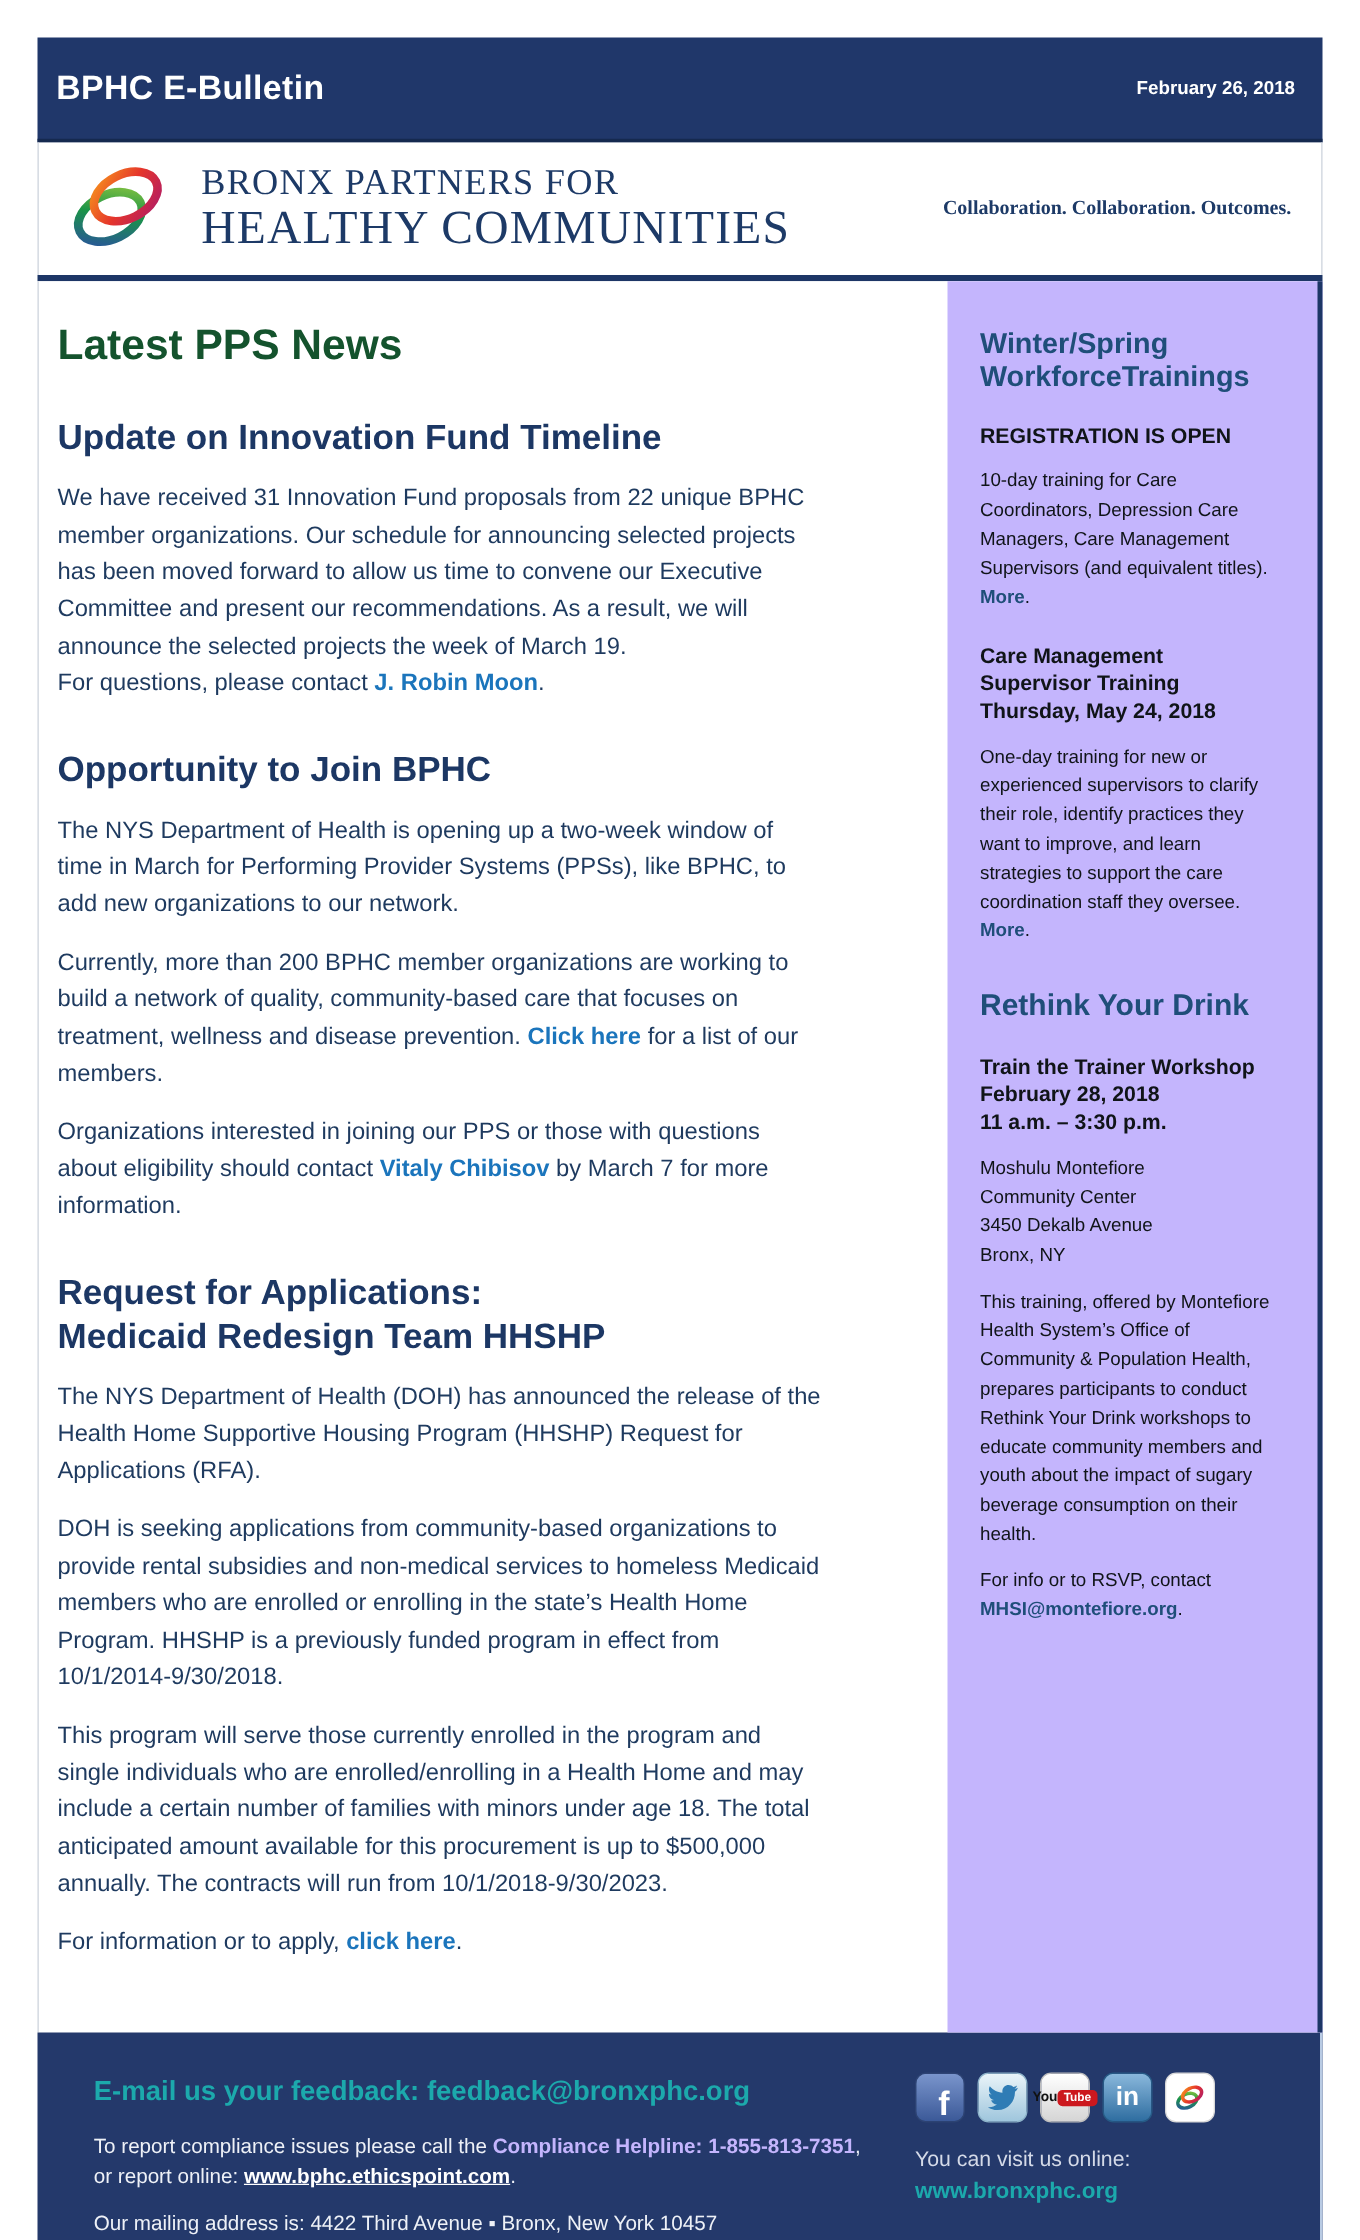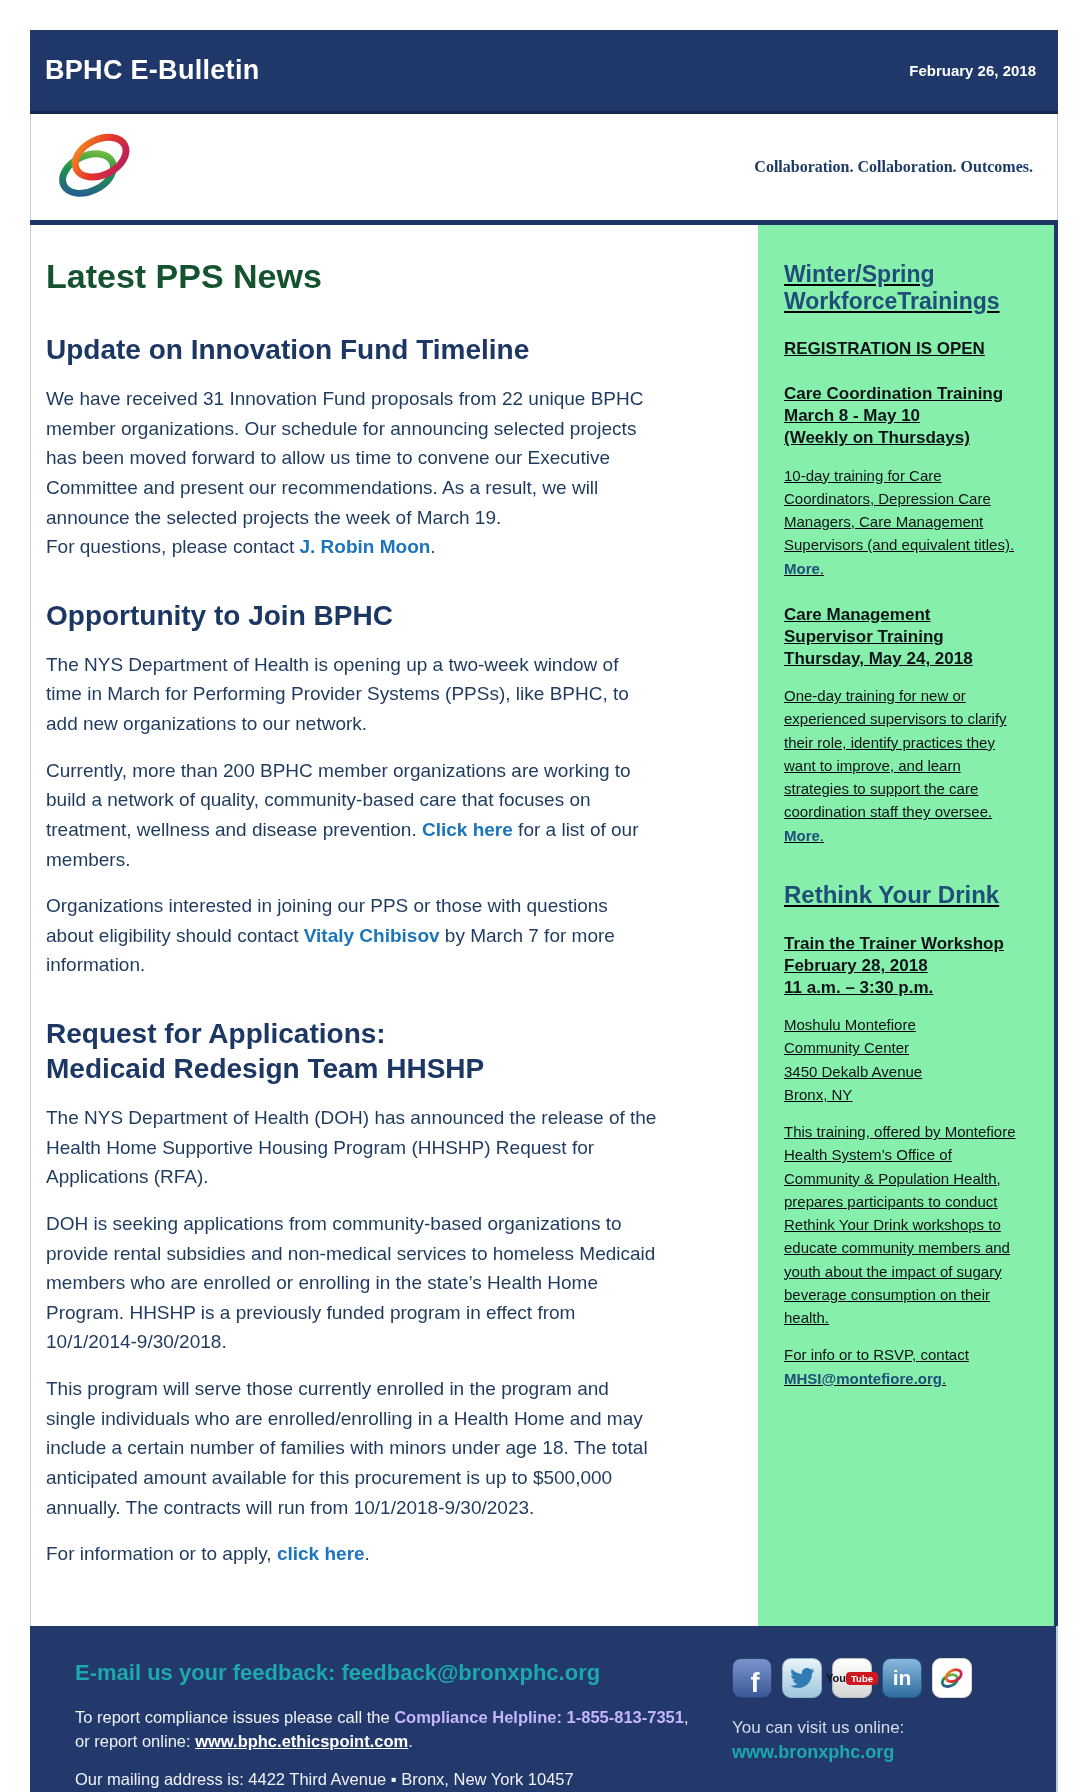--- a/index.html
+++ b/index.html
@@ -27,22 +27,22 @@
   .content-row { display:flex; align-items:stretch; min-height:1316px; background:#ffffff;
     border-left:1px solid #ccd2dc; box-sizing:border-box; }
   .main { flex:1; padding:6px 100px 40px 15px; }
   .page-title { font-size:34px; color:#14532d; margin:26px 0 4px 0; font-weight:bold; }
   .section-heading { font-size:28px; color:#1c3764; margin:36px 0 4px 0; font-weight:bold;
     line-height:1.25; white-space:pre-line; }
   .main p { font-size:19px; color:#1e3a5f; line-height:1.56; margin:17px 0; white-space:pre-line; }
   .link { color:#1b75bc; font-weight:bold; text-decoration:none; cursor:pointer; }
 
   
-  .sidebar { width:300px; flex:0 0 300px; background:#86efac; border-right:4px solid #1d3666;
-    padding:36px 26px 30px 26px; box-sizing:border-box;text-decoration:underline; }
+  .sidebar { width:300px; flex:0 0 300px; background:#c4b5fd; border-right:4px solid #1d3666;
+    padding:36px 26px 30px 26px; box-sizing:border-box; }
   .sidebar-title { color:#1f4e79; font-weight:bold; font-size:23px; line-height:1.18; white-space:pre-line; }
   .sb-reg { font-weight:bold; color:#101418; font-size:17px; margin-top:24px; }
   .sb-heading { font-weight:bold; color:#101418; font-size:17px; line-height:1.3; margin-top:24px; white-space:pre-line; }
   .sb-body { color:#101418; font-size:15px; line-height:1.55; margin-top:14px; white-space:pre-line; }
   .sb-more { color:#1f4e79; font-weight:bold; cursor:pointer; }
   .rethink-title { color:#1f4e79; font-weight:bold; font-size:24px; margin-top:34px; }
 
   
   .footer { background:#24396b; display:flex; min-height:244px; box-sizing:border-box;
     padding:30px 28px 36px 45px; border-right:2px solid #b9cbe4; }
@@ -95,20 +95,24 @@
               <stop offset="0.5" stop-color="#e5352b"></stop>
               <stop offset="1" stop-color="#b01c67"></stop>
           </linearGradient>
         </defs>
         <g transform="rotate(-26 65 52)">
           <ellipse cx="52" cy="58" rx="35" ry="23" fill="none" stroke="url(#lgA)" stroke-width="9"></ellipse>
           <ellipse cx="76" cy="46" rx="35" ry="23" fill="none" stroke="url(#lgB)" stroke-width="9"></ellipse>
         </g>
       </svg>
     </span>
+    <span class="brand-name">
+      <div class="brand-line1">BRONX PARTNERS FOR</div>
+      <div class="brand-line2">HEALTHY COMMUNITIES</div>
+    </span>
     <span class="tagline">Collaboration. Collaboration. Outcomes.</span>
   </div>
 
   <div class="divider"></div>
 
   <div class="content-row">
 
     <div class="main">
       <div class="page-title">Latest PPS News</div>
 
@@ -127,23 +131,20 @@
       <p>DOH is seeking applications from community-based organizations to provide rental subsidies and non-medical services to homeless Medicaid members who are enrolled or enrolling in the state’s Health Home Program. HHSHP is a previously funded program in effect from 10/1/2014-9/30/2018.</p>
       <p>This program will serve those currently enrolled in the program and single individuals who are enrolled/enrolling in a Health Home and may include a certain number of families with minors under age 18. The total anticipated amount available for this procurement is up to $500,000 annually. The contracts will run from 10/1/2018-9/30/2023.</p>
       <p><span>For information or to apply, </span><a class="link">click here</a><span>.</span></p>
     </div>
 
     <div class="sidebar">
       <div class="sidebar-title">Winter/Spring
 WorkforceTrainings</div>
       <div class="sb-reg">REGISTRATION IS OPEN</div>
 
-      <div class="sb-heading">Care Coordination Training
-March 8 - May 10
-(Weekly on Thursdays)</div>
       <div class="sb-body"><span>10-day training for Care Coordinators, Depression Care Managers, Care Management Supervisors (and equivalent titles). </span><a class="sb-more">More</a><span>.</span></div>
 
       <div class="sb-heading">Care Management
 Supervisor Training
 Thursday, May 24, 2018</div>
       <div class="sb-body"><span>One-day training for new or experienced supervisors to clarify their role, identify practices they want to improve, and learn strategies to support the care coordination staff they oversee. </span><a class="sb-more">More</a><span>.</span></div>
 
       <div class="rethink-title">Rethink Your Drink</div>
       <div class="sb-heading">Train the Trainer Workshop
 February 28, 2018

